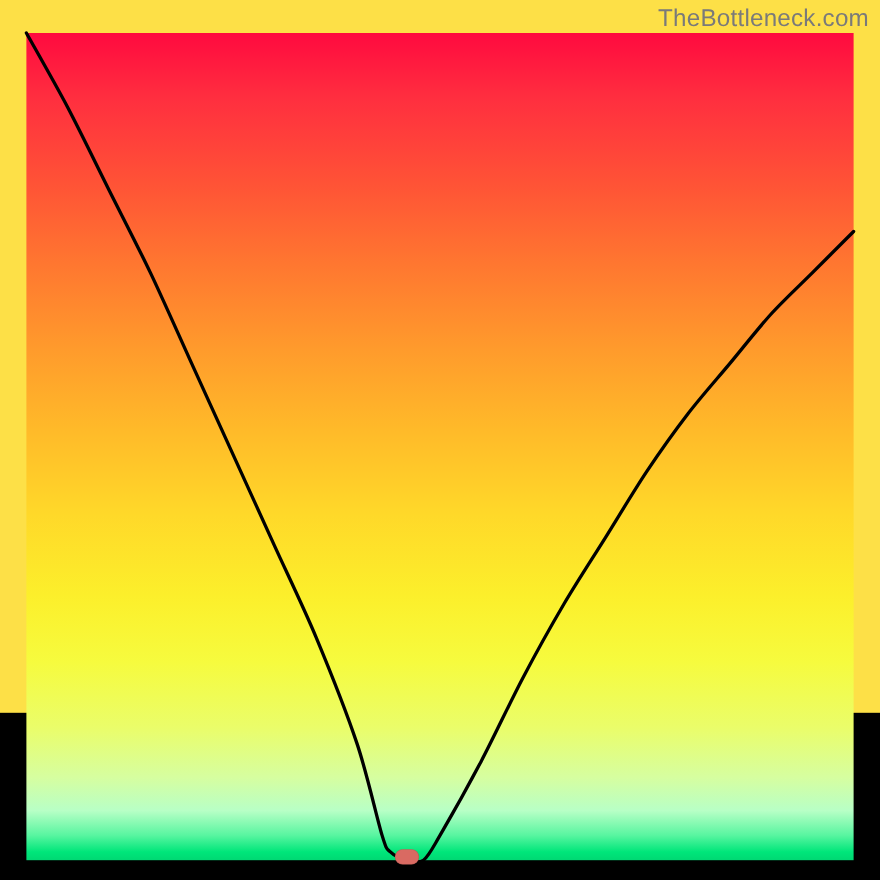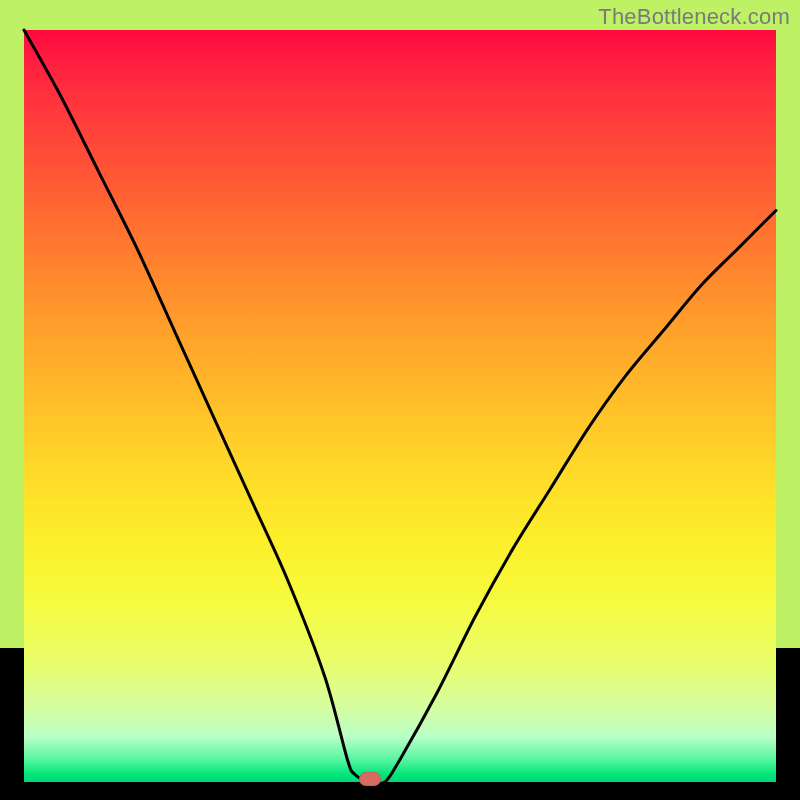--- a/index.html
+++ b/index.html
@@ -8,21 +8,21 @@
     width: 800px;
     height: 800px;
     background: #000;
     overflow: hidden;
     font-family: Arial, Helvetica, sans-serif;
   }
   .frame {
     position: relative;
     width: 800px;
     height: 648px;
-    background: #bef264;
+    background: #fde047;
   }
   .watermark {
     position: absolute;
     top: 4px;
     right: 10px;
     color: #7a7a7a;
     font-size: 22px;
     font-weight: 500;
     letter-spacing: 0.2px;
     z-index: 5;

